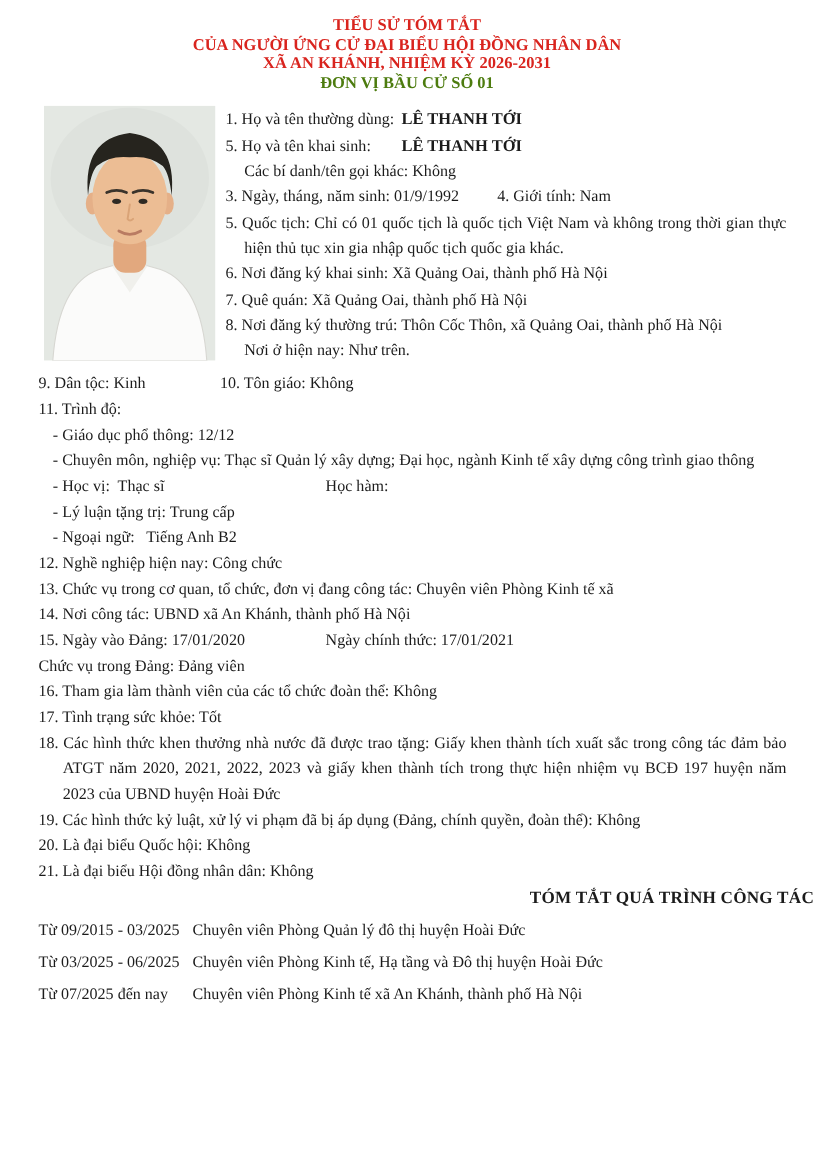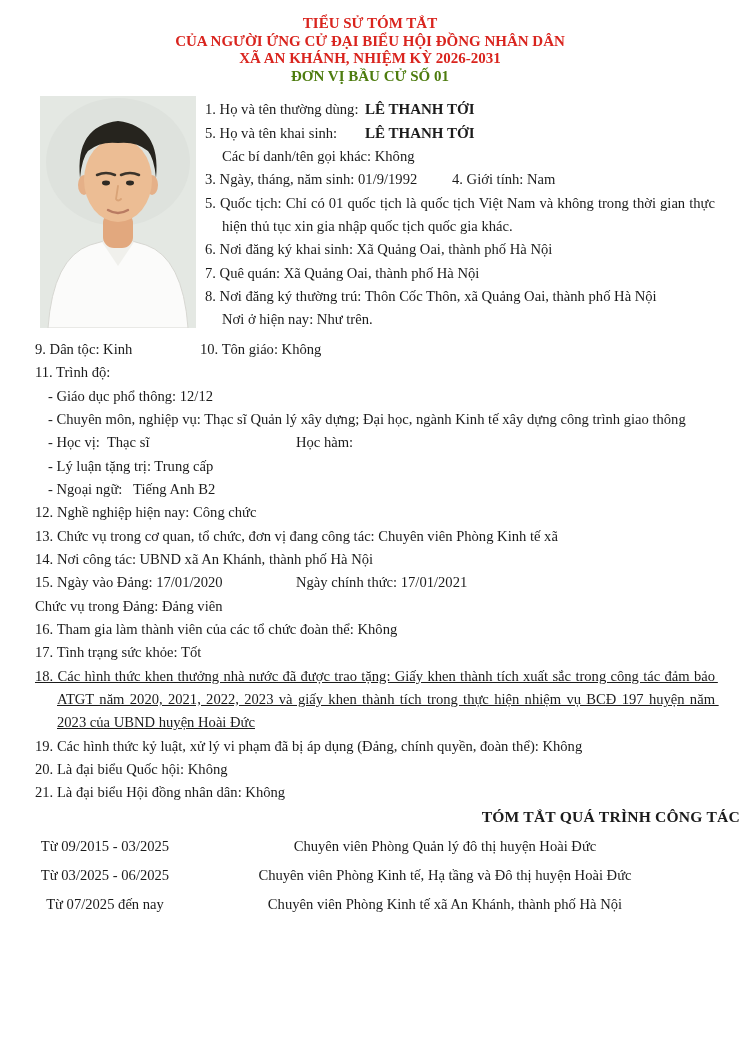--- a/index.html
+++ b/index.html
@@ -21,21 +21,21 @@
   .line{position:relative;line-height:23.35px;white-space:pre-wrap;}
   .line.nowrap{white-space:pre;}
   .line.justify{text-align:justify;}
   .b{font-weight:bold;font-size:15px;}
   .abs{position:absolute;top:0;}
   
   .main-list{margin-top:6px;padding-left:35px;padding-right:25px;}
   
   .history-title{text-align:right;font-weight:bold;font-size:15.6px;margin-top:3px;margin-bottom:9px;letter-spacing:.2px;}
   .history-list{padding-left:35px;padding-right:25px;}
-  .history-row{display:flex;line-height:23.5px;margin-bottom:5.5px;text-align:center;}
+  .history-row{display:flex;line-height:23.5px;margin-bottom:5.5px;}
   .history-period{flex:0 0 140px;}
   .history-pos{flex:1;}
 </style>
 </head>
 <body>
 
 <div class="page">
 
   <div class="header">
     <div class="h-red">TIỂU SỬ TÓM TẮT</div>
@@ -85,21 +85,21 @@
       <div class="line" style="padding-left: 13px;"><span>- Học vị:  Thạc sĩ</span><span class="abs" style="left: 261px;">Học hàm:</span></div>
       <div class="line" style="padding-left: 13px;"><span>- Lý luận tặng trị: Trung cấp</span></div>
       <div class="line" style="padding-left: 13px;"><span>- Ngoại ngữ:   Tiếng Anh B2</span></div>
       <div class="line"><span>12. Nghề nghiệp hiện nay: Công chức</span></div>
       <div class="line nowrap"><span>13. Chức vụ trong cơ quan, tổ chức, đơn vị đang công tác: Chuyên viên Phòng Kinh tế xã</span></div>
       <div class="line"><span>14. Nơi công tác: UBND xã An Khánh, thành phố Hà Nội</span></div>
       <div class="line"><span>15. Ngày vào Đảng: 17/01/2020</span><span class="abs" style="left: 261px;">Ngày chính thức: 17/01/2021</span></div>
       <div class="line"><span>Chức vụ trong Đảng: Đảng viên</span></div>
       <div class="line"><span>16. Tham gia làm thành viên của các tổ chức đoàn thể: Không</span></div>
       <div class="line"><span>17. Tình trạng sức khỏe: Tốt</span></div>
-      <div class="line justify" style="padding-left: 22px; text-indent: -22px; text-decoration: underline;"><span>18. Các hình thức khen thưởng nhà nước đã được trao tặng: Giấy khen thành tích xuất sắc trong công tác đảm bảo ATGT năm 2020, 2021, 2022, 2023 và giấy khen thành tích trong thực hiện nhiệm vụ BCĐ 197 huyện năm 2023 của UBND huyện Hoài Đức</span></div>
+      <div class="line justify" style="padding-left: 22px; text-indent: -22px;"><span>18. Các hình thức khen thưởng nhà nước đã được trao tặng: Giấy khen thành tích xuất sắc trong công tác đảm bảo ATGT năm 2020, 2021, 2022, 2023 và giấy khen thành tích trong thực hiện nhiệm vụ BCĐ 197 huyện năm 2023 của UBND huyện Hoài Đức</span></div>
       <div class="line nowrap"><span>19. Các hình thức kỷ luật, xử lý vi phạm đã bị áp dụng (Đảng, chính quyền, đoàn thể): Không</span></div>
       <div class="line"><span>20. Là đại biểu Quốc hội: Không</span></div>
       <div class="line"><span>21. Là đại biểu Hội đồng nhân dân: Không</span></div>
     </div>
 
   <div class="history-title">TÓM TẮT QUÁ TRÌNH CÔNG TÁC</div>
   <div class="history-list" id="history-list">
       <div class="history-row">
         <span class="history-period">Từ 09/2015 - 03/2025</span>
         <span class="history-pos">Chuyên viên Phòng Quản lý đô thị huyện Hoài Đức</span>

